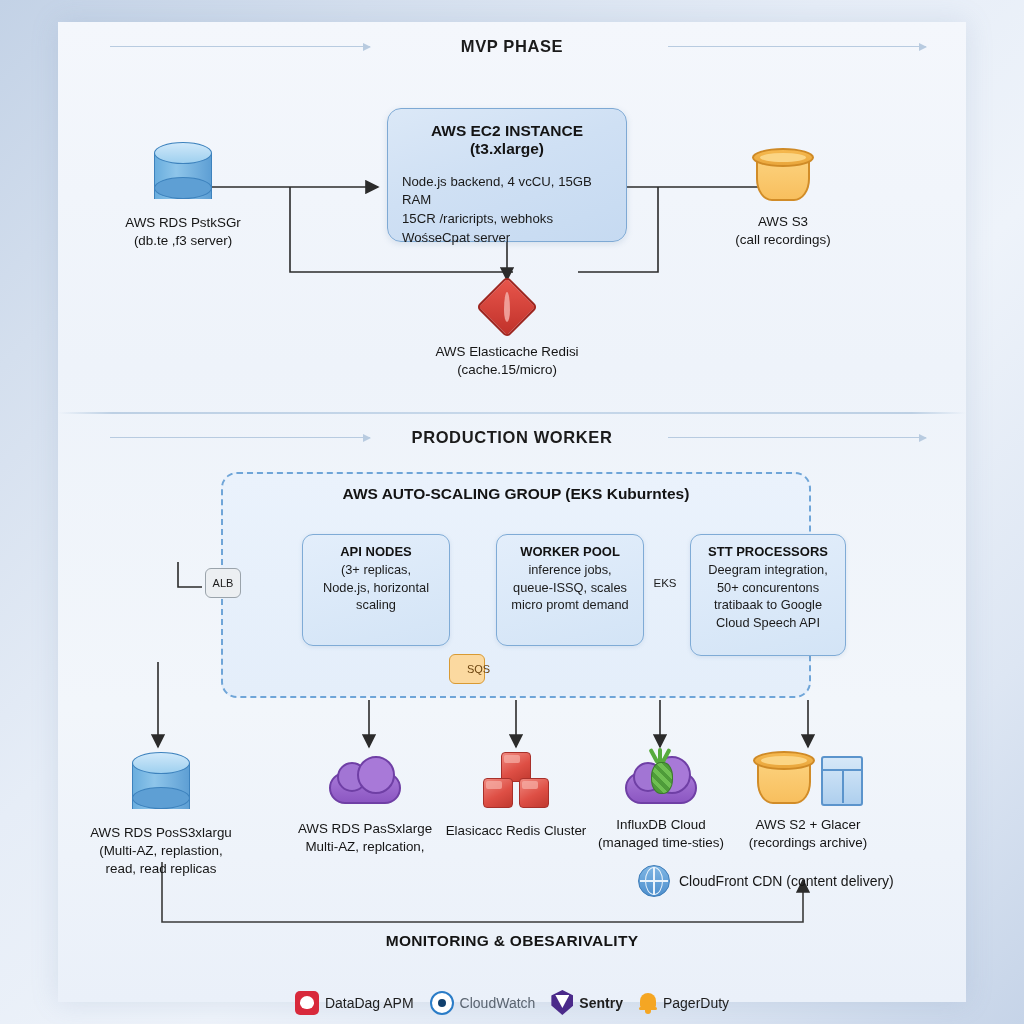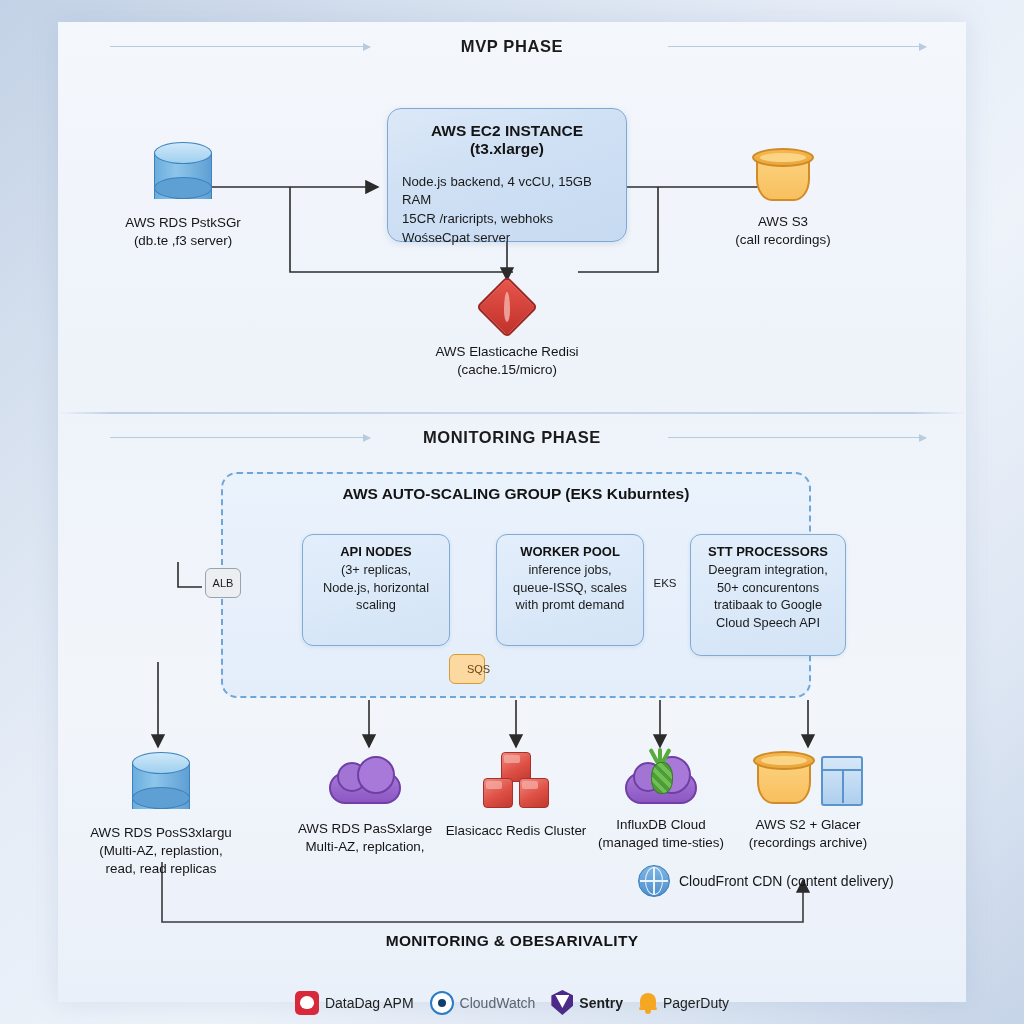--- a/index.html
+++ b/index.html
@@ -269,21 +269,21 @@
           <div class="f"></div>
       </div>
       <div class="cap">AWS Elasticache Redisi</div>
       <div class="cap" style="margin-top:0">(cache.15/micro)</div>
     </div>
 
     <div class="divider" style="top:390px;"></div>
 
     <div class="phase-band" style="top:395px;">
       <div class="rule left"></div>
-      <div class="phase-title">MONITORING PHASE</div>
+      <div class="phase-title">PRODUCTION WORKER</div>
       <div class="rule right"></div>
     </div>
 
     <div id="asg">
       <div class="asg-title">AWS AUTO-SCALING GROUP (EKS Kuburntes)</div>
 
       <div class="badge" id="alb">ALB</div>
       <div class="badge" id="sqs">SQS</div>
       <div class="badge" id="eks">EKS</div>
 
@@ -291,21 +291,21 @@
         <div class="sttl">API NODES</div>
         <div class="sbody">(3+ replicas,
 Node.js, horizontal
 scaling</div>
       </div>
 
       <div class="subbox" id="worker">
         <div class="sttl">WORKER POOL</div>
         <div class="sbody">inference jobs,
 queue-ISSQ, scales
-with promt demand</div>
+micro promt demand</div>
       </div>
 
       <div class="subbox" id="stt">
         <div class="sttl">STT PROCESSORS</div>
         <div class="sbody">Deegram integration,
 50+ concurentons
 tratibaak to Google
 Cloud Speech API</div>
       </div>
     </div>

